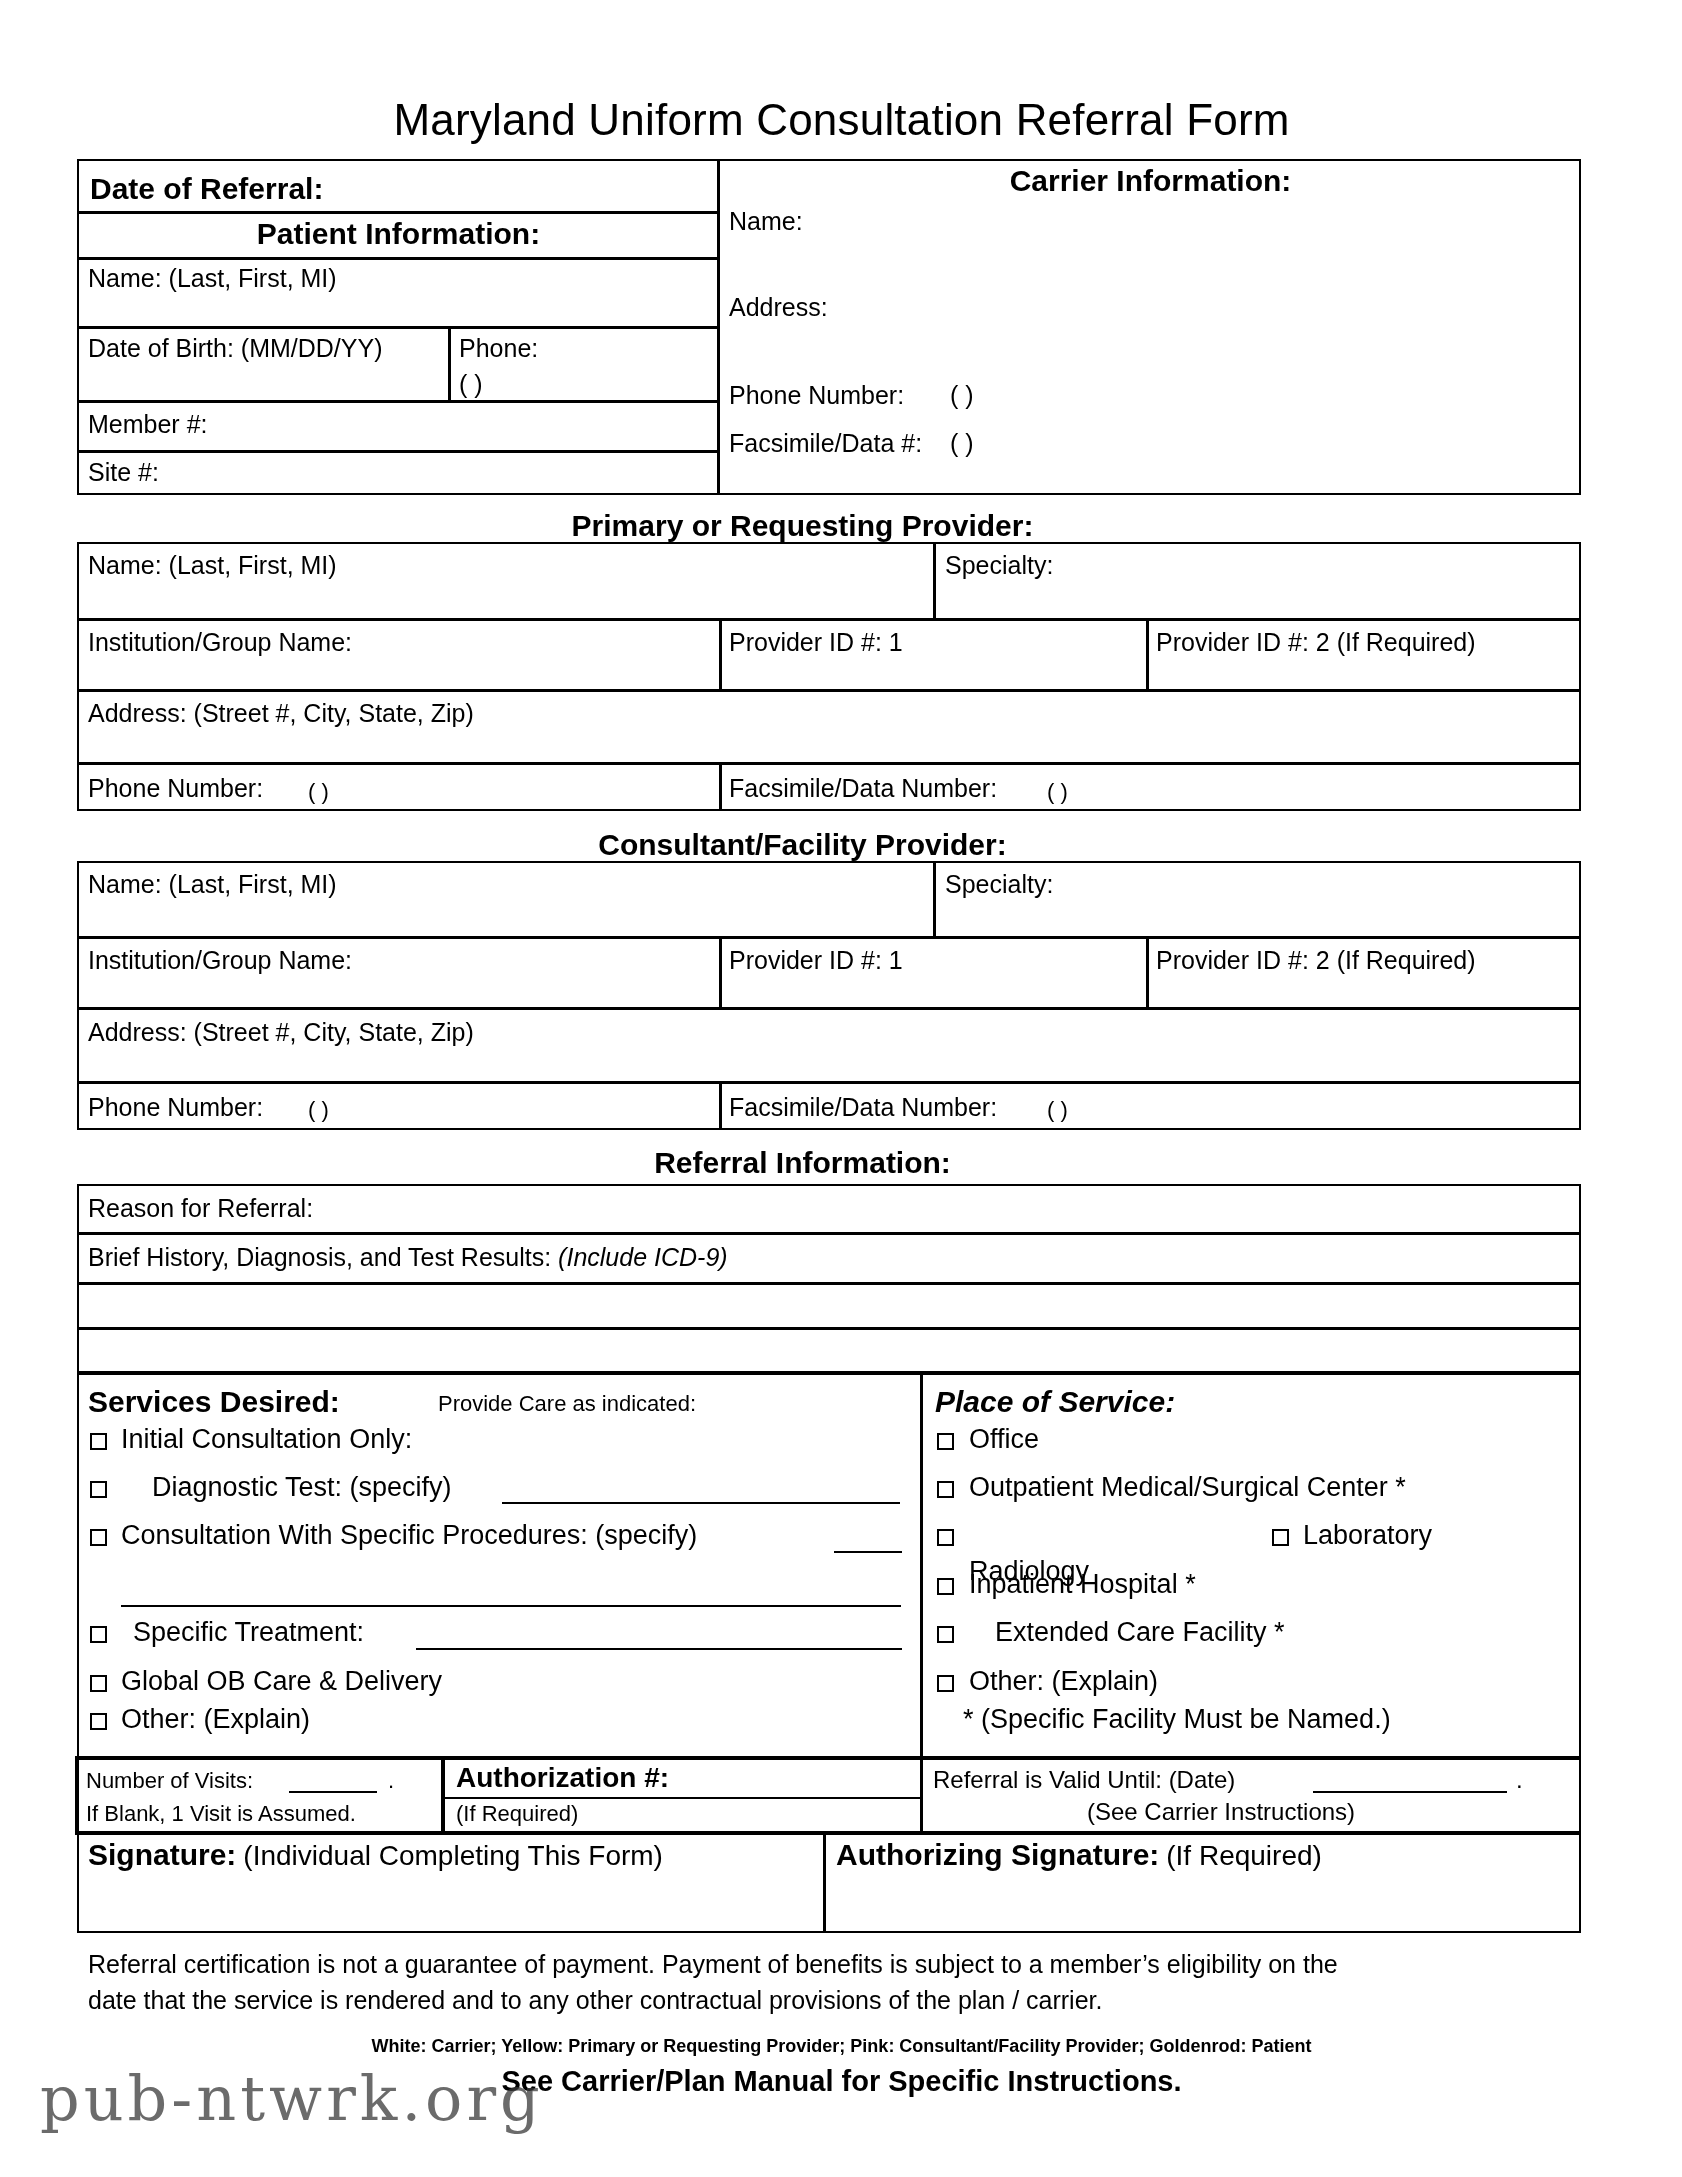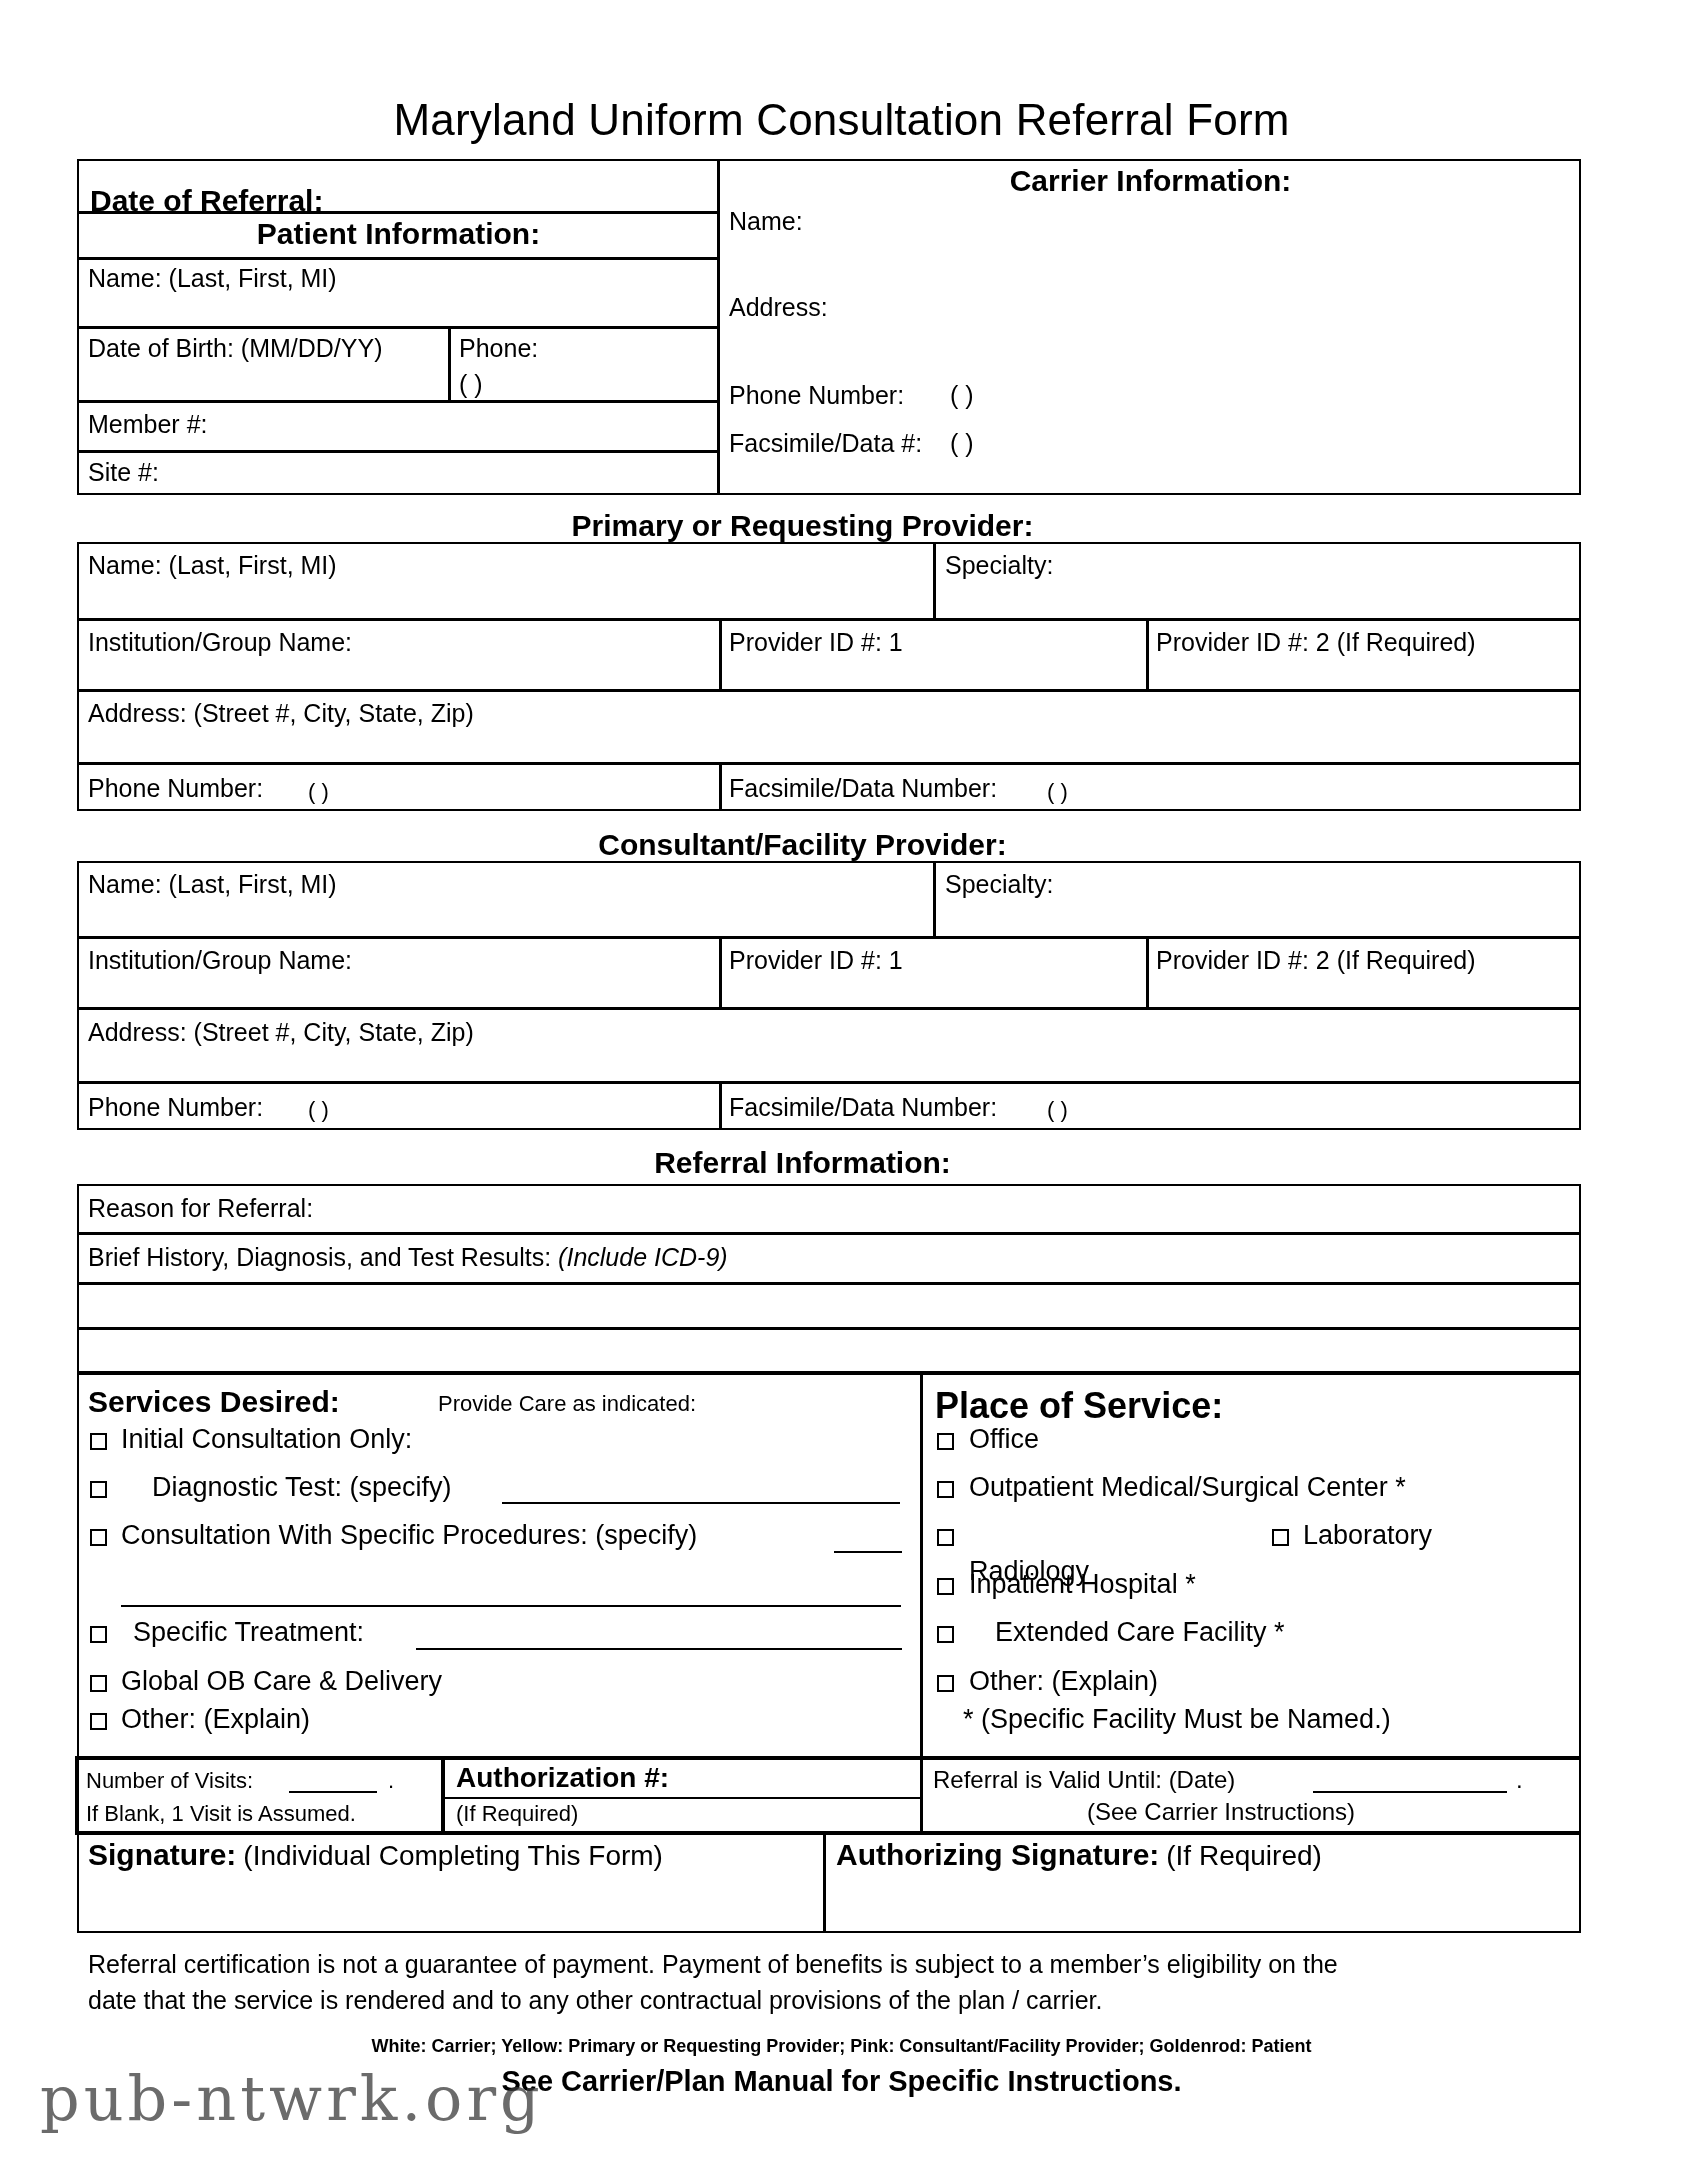--- a/index.html
+++ b/index.html
@@ -142,21 +142,21 @@
 <div id="page">
   <div id="sheet">
 
     <div class="form-title">Maryland Uniform Consultation Referral Form</div>
 
     <div class="bx" style="left:77px; top:159px; width:1504px; height:336px;"></div>
 
     <div class="ln" style="left:717px; top:159px; width:3px; height:336px;"></div>
 
     <div class="ln" style="left:77px; top:211px; width:643px; height:3px;"></div>
-    <div class="hdr" style="left:90px; top:184px; font-size:30px;">Date of Referral:</div>
+    <div class="hdr" style="left:90px; top:172px; font-size:30px;">Date of Referral:</div>
 
     <div class="ln" style="left:77px; top:257px; width:643px; height:3px;"></div>
     <div class="hdr-ctr" style="left:77px; top:217px; width:643px; font-size:30px;">Patient Information:</div>
 
     <div class="ln" style="left:77px; top:326px; width:643px; height:3px;"></div>
     <div class="lbl" style="left:88px; top:264px;">Name: (Last, First, MI)</div>
 
     <div class="ln" style="left:77px; top:400px; width:643px; height:3px;"></div>
     <div class="ln" style="left:448px; top:326px; width:3px; height:74px;"></div>
     <div class="lbl" style="left:88px; top:334px;">Date of Birth: (MM/DD/YY)</div>
@@ -260,21 +260,21 @@
     <div class="cbx" style="left:90px; top:1626px;"></div>
     <div class="lbl" style="left:121px; top:1618px; font-size:27px;margin-left:12px;">Specific Treatment:</div>
     <div class="blank" style="left:416px; top:1648px; width:486px;"></div>
 
     <div class="cbx" style="left:90px; top:1675px;"></div>
     <div class="lbl" style="left:121px; top:1667px; font-size:27px;">Global OB Care &amp; Delivery</div>
 
     <div class="cbx" style="left:90px; top:1713px;"></div>
     <div class="lbl" style="left:121px; top:1705px; font-size:27px;">Other: (Explain)</div>
 
-    <div class="hdr" style="left:935px; top:1385px; font-size:36px;">Place of Service:</div>
+    <div class="hdr" style="left:935px; top:1385px; font-size:30px;font-style:italic;">Place of Service:</div>
 
     <div class="cbx" style="left:937px; top:1433px;"></div>
     <div class="lbl" style="left:969px; top:1425px; font-size:27px;">Office</div>
 
     <div class="cbx" style="left:937px; top:1481px;"></div>
     <div class="lbl" style="left:969px; top:1473px; font-size:27px;">Outpatient Medical/Surgical Center *</div>
 
     <div class="cbx" style="left:937px; top:1529px;"></div>
     <div class="lbl" style="left:969px; top:1557px; font-size:27px;">Radiology</div>
 

